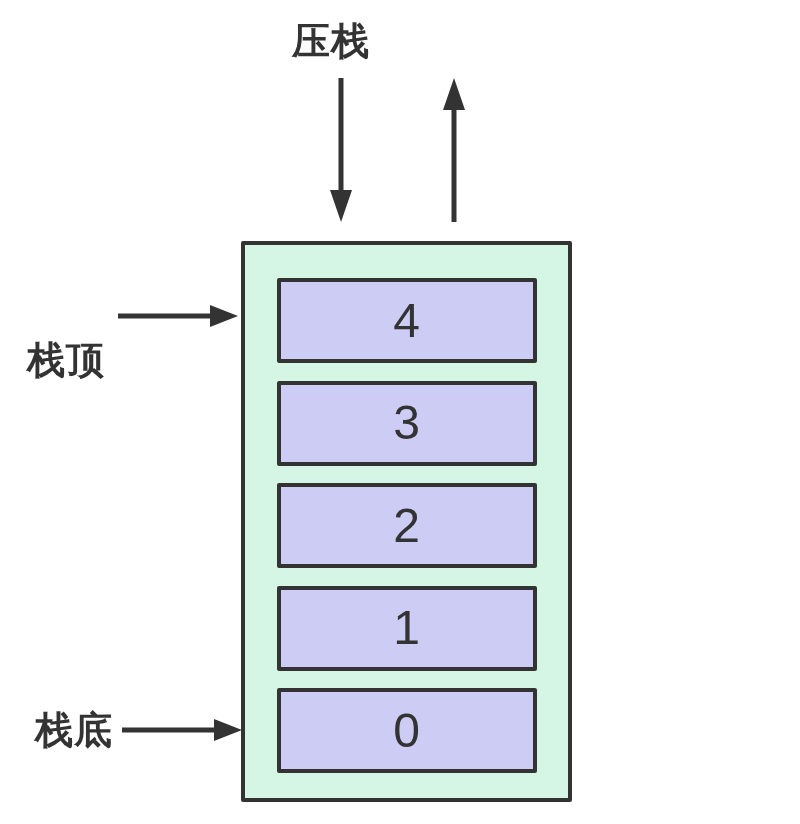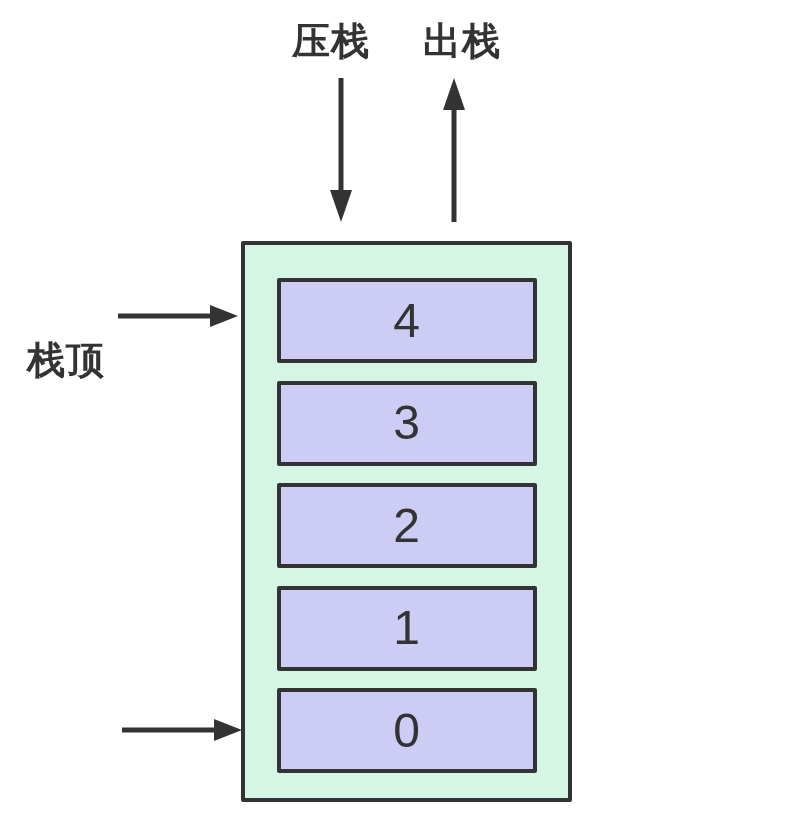--- a/index.html
+++ b/index.html
@@ -68,38 +68,38 @@
     line-height:1;
     color:var(--stroke);
   }
 </style>
 </head>
 <body>
 
 <div class="canvas">
 
   <div class="cjk-label label-push">压栈</div>
-  <div class="cjk-label label-pop">出栈</div>
 
   <svg class="arrow arrow-push" width="24" height="144" viewBox="0 0 24 144" aria-hidden="true">
     <line x1="12" y1="0" x2="12" y2="114" stroke="currentColor" stroke-width="5"></line>
     <polygon points="1,112 23,112 12,144" fill="currentColor"></polygon>
   </svg>
 
   <svg class="arrow arrow-pop" width="24" height="144" viewBox="0 0 24 144" aria-hidden="true">
     <polygon points="12,0 1,32 23,32" fill="currentColor"></polygon>
     <line x1="12" y1="30" x2="12" y2="144" stroke="currentColor" stroke-width="5"></line>
   </svg>
 
   <div class="cjk-label label-top">栈顶</div>
   <svg class="arrow arrow-top" width="120" height="24" viewBox="0 0 120 24" aria-hidden="true">
     <line x1="0" y1="12" x2="94" y2="12" stroke="currentColor" stroke-width="5"></line>
     <polygon points="92,1 92,23 120,12" fill="currentColor"></polygon>
   </svg>
 
+  <div class="cjk-label label-bottom">栈底</div>
   <svg class="arrow arrow-bottom" width="120" height="24" viewBox="0 0 120 24" aria-hidden="true">
     <line x1="0" y1="12" x2="94" y2="12" stroke="currentColor" stroke-width="5"></line>
     <polygon points="92,1 92,23 120,12" fill="currentColor"></polygon>
   </svg>
 
   <div class="stack-container">
     <div class="stack-item">
       <span class="stack-item-value">4</span>
     </div>
     <div class="stack-item">

